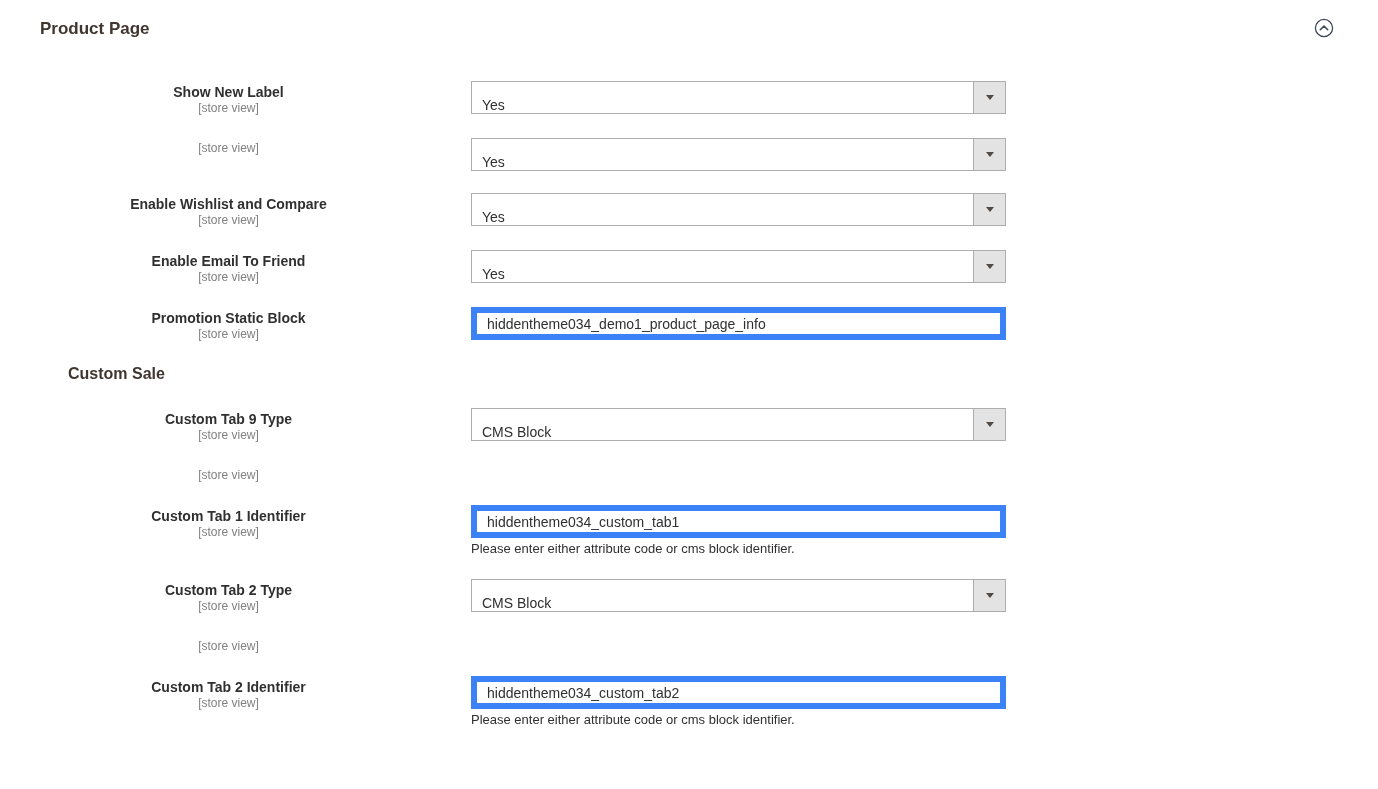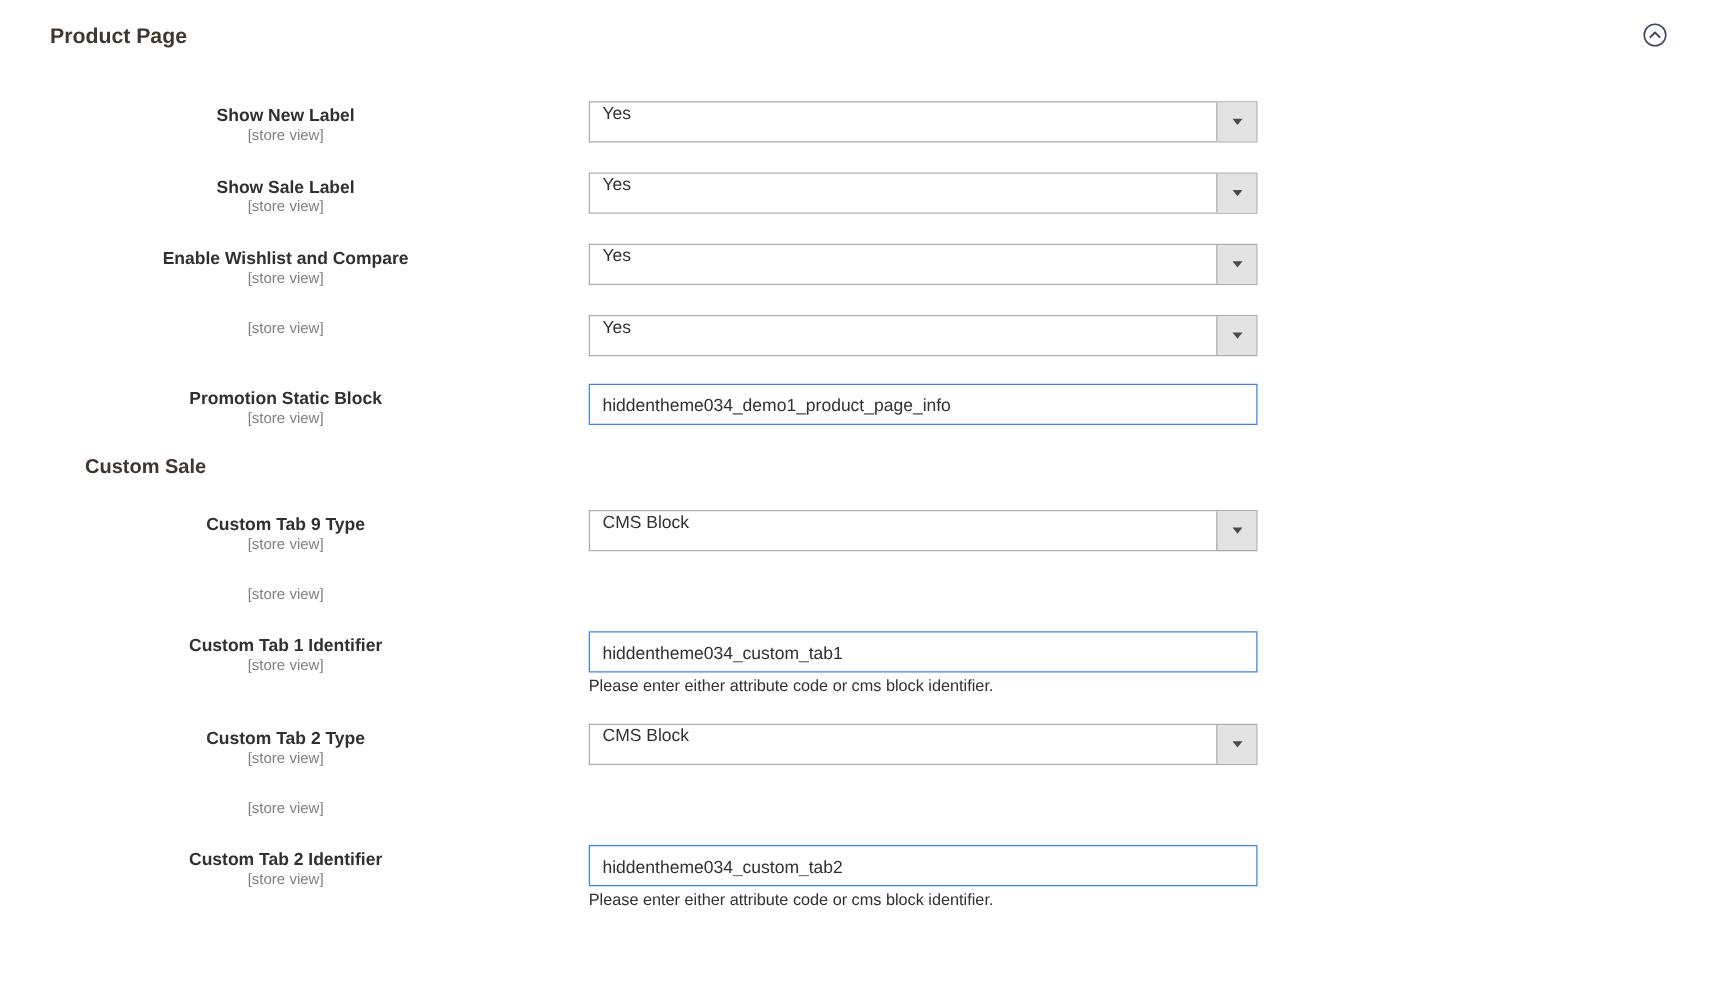--- a/index.html
+++ b/index.html
@@ -59,21 +59,21 @@
     margin-left: 14px;
     width: 535px;
     flex: none;
   }
   .select-box {
     position: relative;
     height: 33px;
     border: 1px solid #adadad;
     background: #ffffff;
     display: flex;
-    align-items: flex-start;
+    align-items: flex-end;
     cursor: pointer;
   }
   .select-value {
     padding-left: 10px;
     font-size: 14px;
     color: #303030;
   }
   .select-arrow {
     position: absolute;
     top: 0;
@@ -89,21 +89,21 @@
   .tri {
     width: 0;
     height: 0;
     border-left: 4px solid transparent;
     border-right: 4px solid transparent;
     border-top: 5px solid #514943;
   }
   .text-input {
     width: 100%;
     height: 33px;
-    border: 1px solid #3b82f6;
+    border: 6px solid #3b82f6;
     background: #ffffff;
     padding: 0 10px;
     font-size: 14px;
     color: #303030;
     font-family: "Liberation Sans", sans-serif;
   }
   .field-note {
     margin-top: 3px;
     font-size: 13px;
     color: #303030;
@@ -141,21 +141,20 @@
           <div class="select-box">
             <span class="select-value">Yes</span>
             <span class="select-arrow">
               <span class="tri"></span>
             </span>
           </div>
         </div>
       </div>
       <div class="form-row">
         <div class="label-col">
-          <div class="field-label">Show Sale Label</div>
           <div class="field-scope">[store view]</div>
         </div>
         <div class="field-col">
           <div class="select-box">
             <span class="select-value">Yes</span>
             <span class="select-arrow">
               <span class="tri"></span>
             </span>
           </div>
         </div>
@@ -169,20 +168,21 @@
           <div class="select-box">
             <span class="select-value">Yes</span>
             <span class="select-arrow">
               <span class="tri"></span>
             </span>
           </div>
         </div>
       </div>
       <div class="form-row">
         <div class="label-col">
+          <div class="field-label">Enable Email To Friend</div>
           <div class="field-scope">[store view]</div>
         </div>
         <div class="field-col">
           <div class="select-box">
             <span class="select-value">Yes</span>
             <span class="select-arrow">
               <span class="tri"></span>
             </span>
           </div>
         </div>

